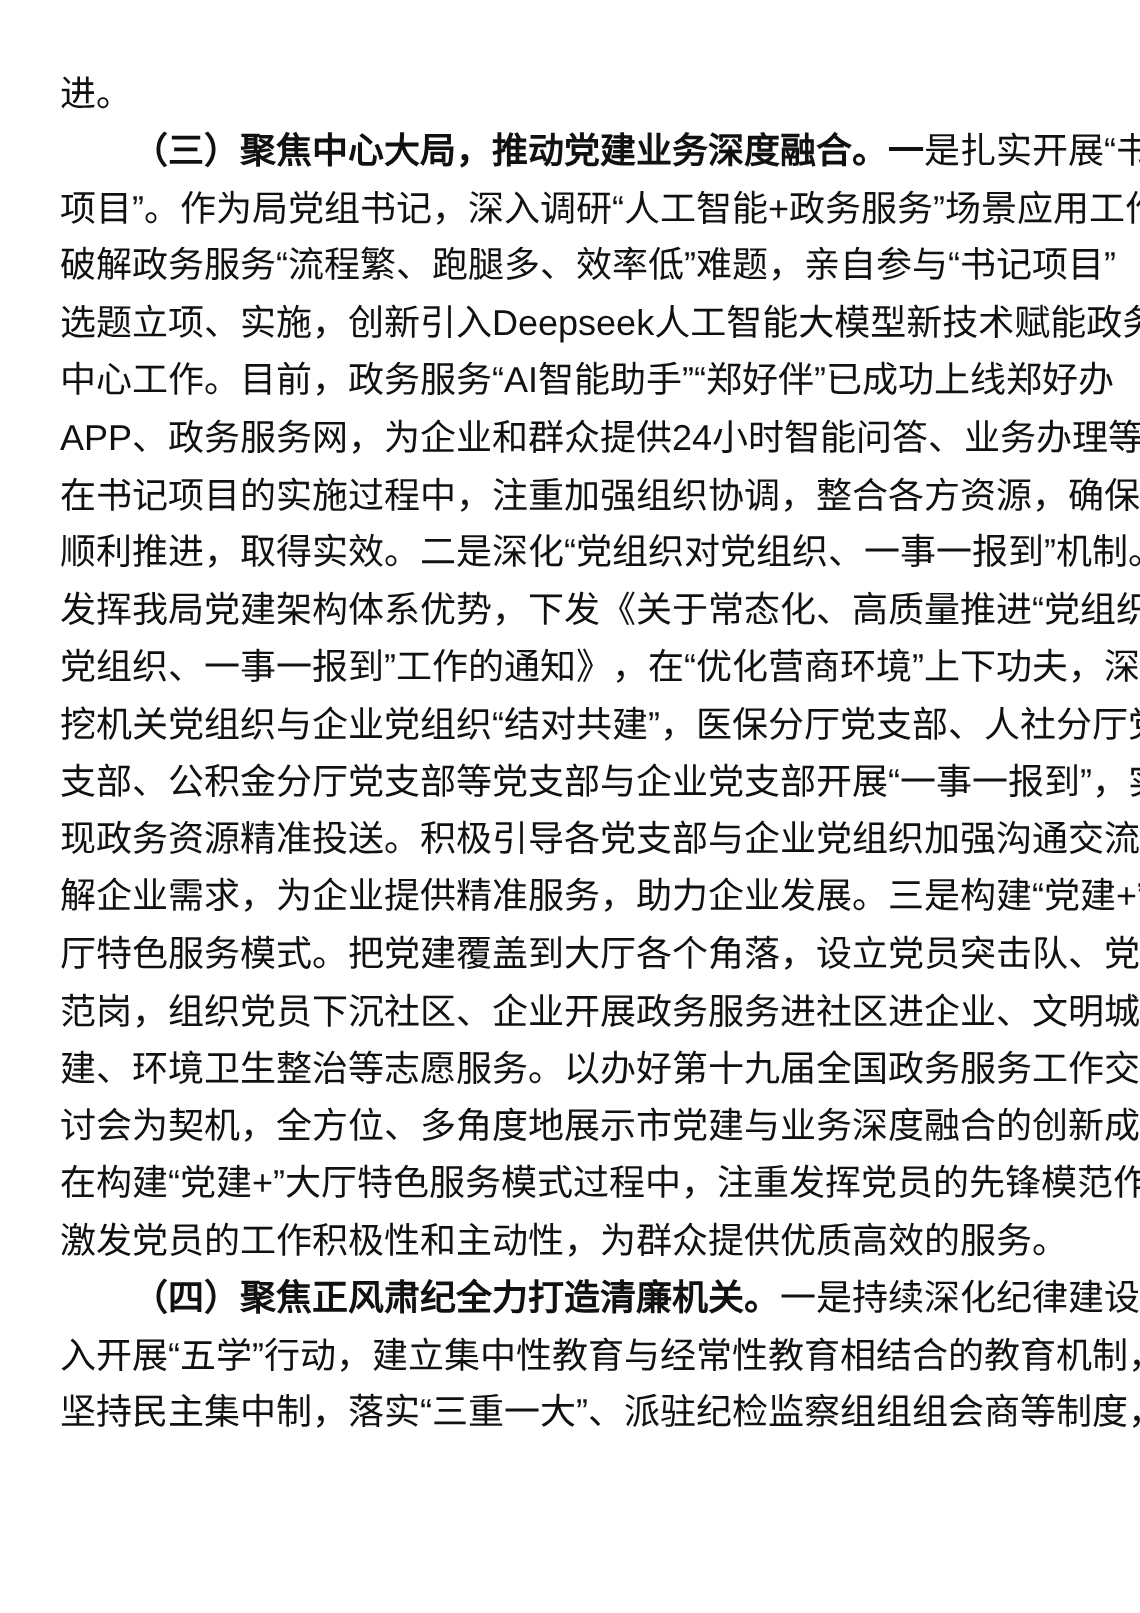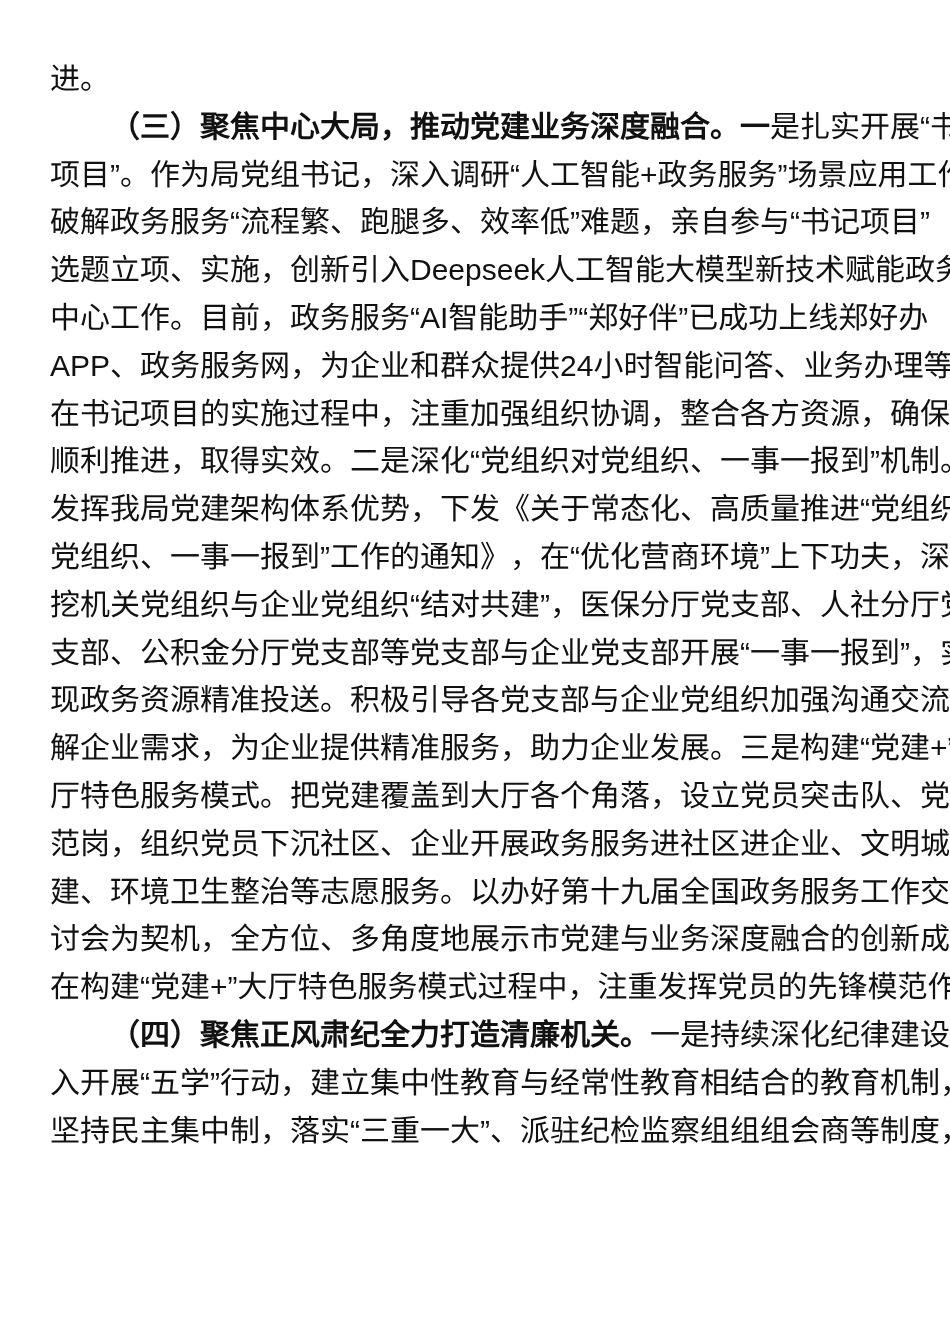--- a/index.html
+++ b/index.html
@@ -691,20 +691,21 @@
         <span>挥</span>
         <span>党</span>
         <span>员</span>
         <span>的</span>
         <span>先</span>
         <span>锋</span>
         <span>模</span>
         <span>范</span>
         <span>作</span>
       </div>
+      <div class="ln">激发党员的工作积极性和主动性，为群众提供优质高效的服务。</div>
       <div class="ln just indent">
         <span class="bold">（</span>
         <span class="bold">四</span>
         <span class="bold">）</span>
         <span class="bold">聚</span>
         <span class="bold">焦</span>
         <span class="bold">正</span>
         <span class="bold">风</span>
         <span class="bold">肃</span>
         <span class="bold">纪</span>

